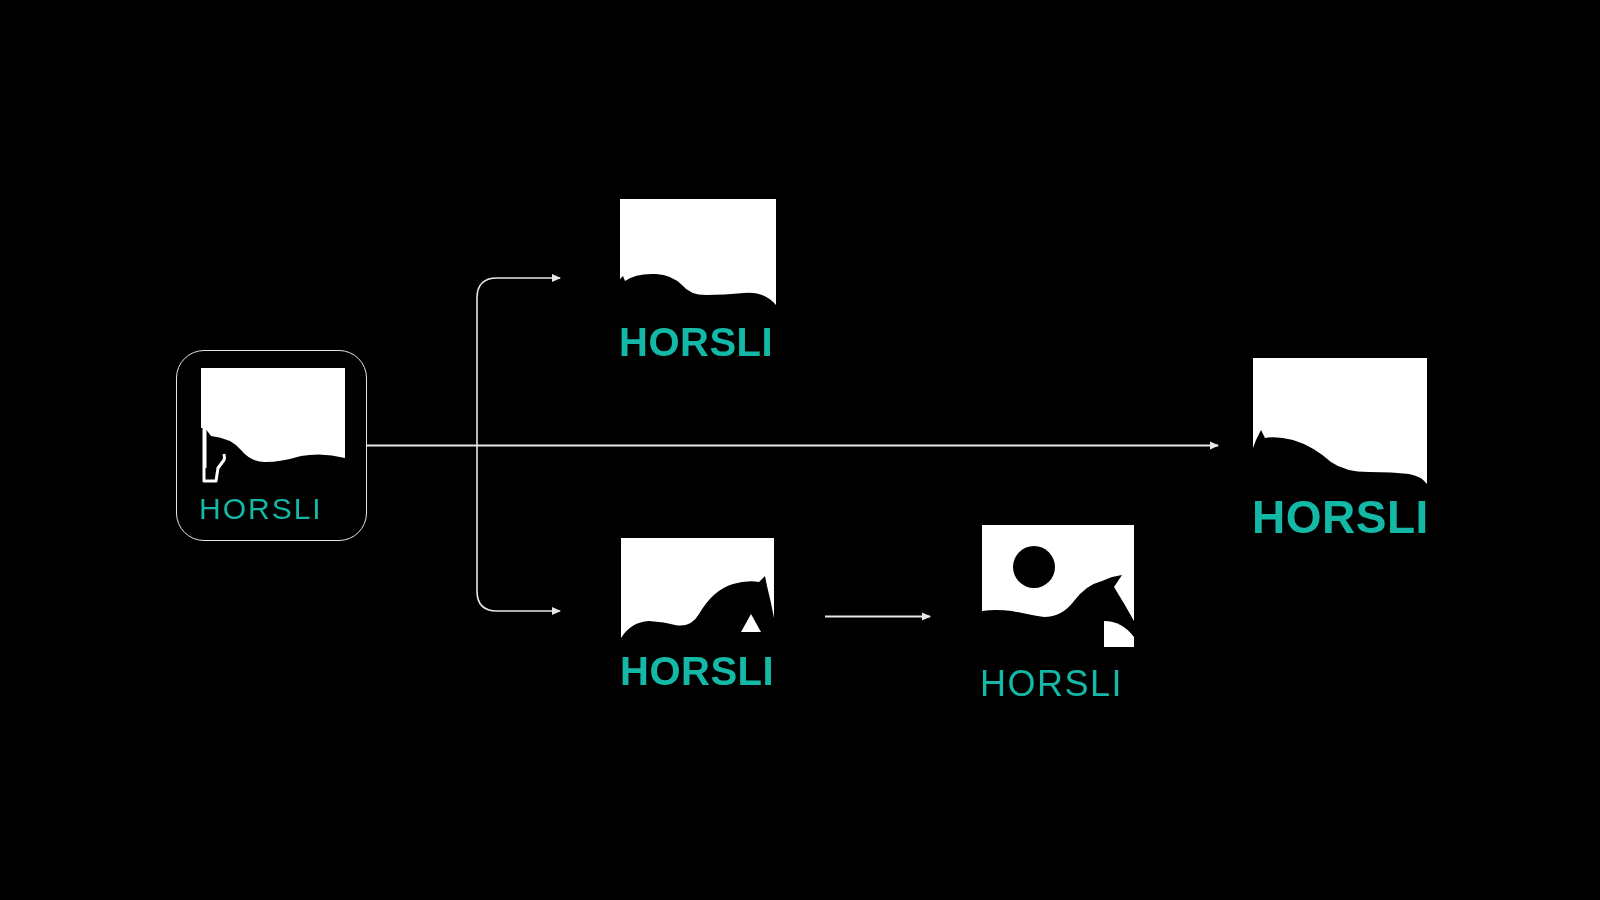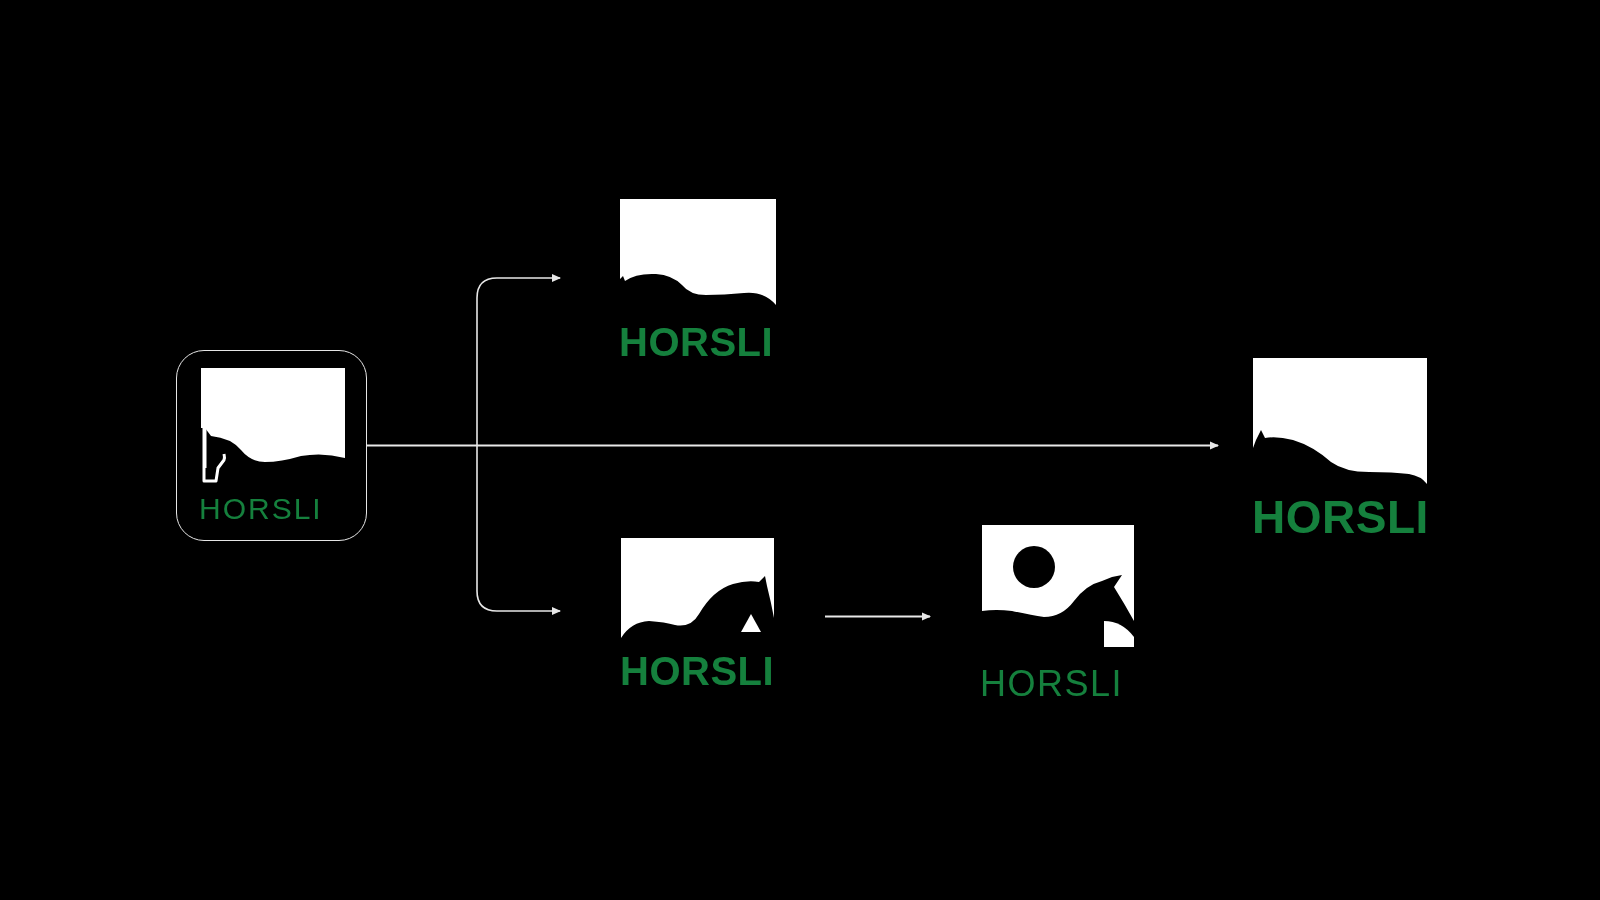--- a/index.html
+++ b/index.html
@@ -5,21 +5,21 @@
     html, body { margin: 0; padding: 0; }
     body {
       width: 1600px; height: 900px; background: #000000;
       position: relative; overflow: hidden;
       font-family: "Liberation Sans", "DejaVu Sans", sans-serif;
     }
     svg.connectors { position: absolute; left: 0; top: 0; }
     .logo { position: absolute; }
     .logo svg { display: block; position: absolute; left: 0; top: 0; }
     .wordmark {
-      position: absolute; color: #15803d; white-space: nowrap;
+      position: absolute; color: #14b8a6; white-space: nowrap;
       line-height: 1; text-align: left;
     }
     .wm-bold { font-weight: 700; letter-spacing: 0.5px; }
     .wm-thin { font-weight: 400; letter-spacing: 2px; }
     .frame {
       position: absolute; border: 1.5px solid #e6e6e6; border-radius: 28px;
       box-sizing: border-box;
     }
   </style>
 </head>

